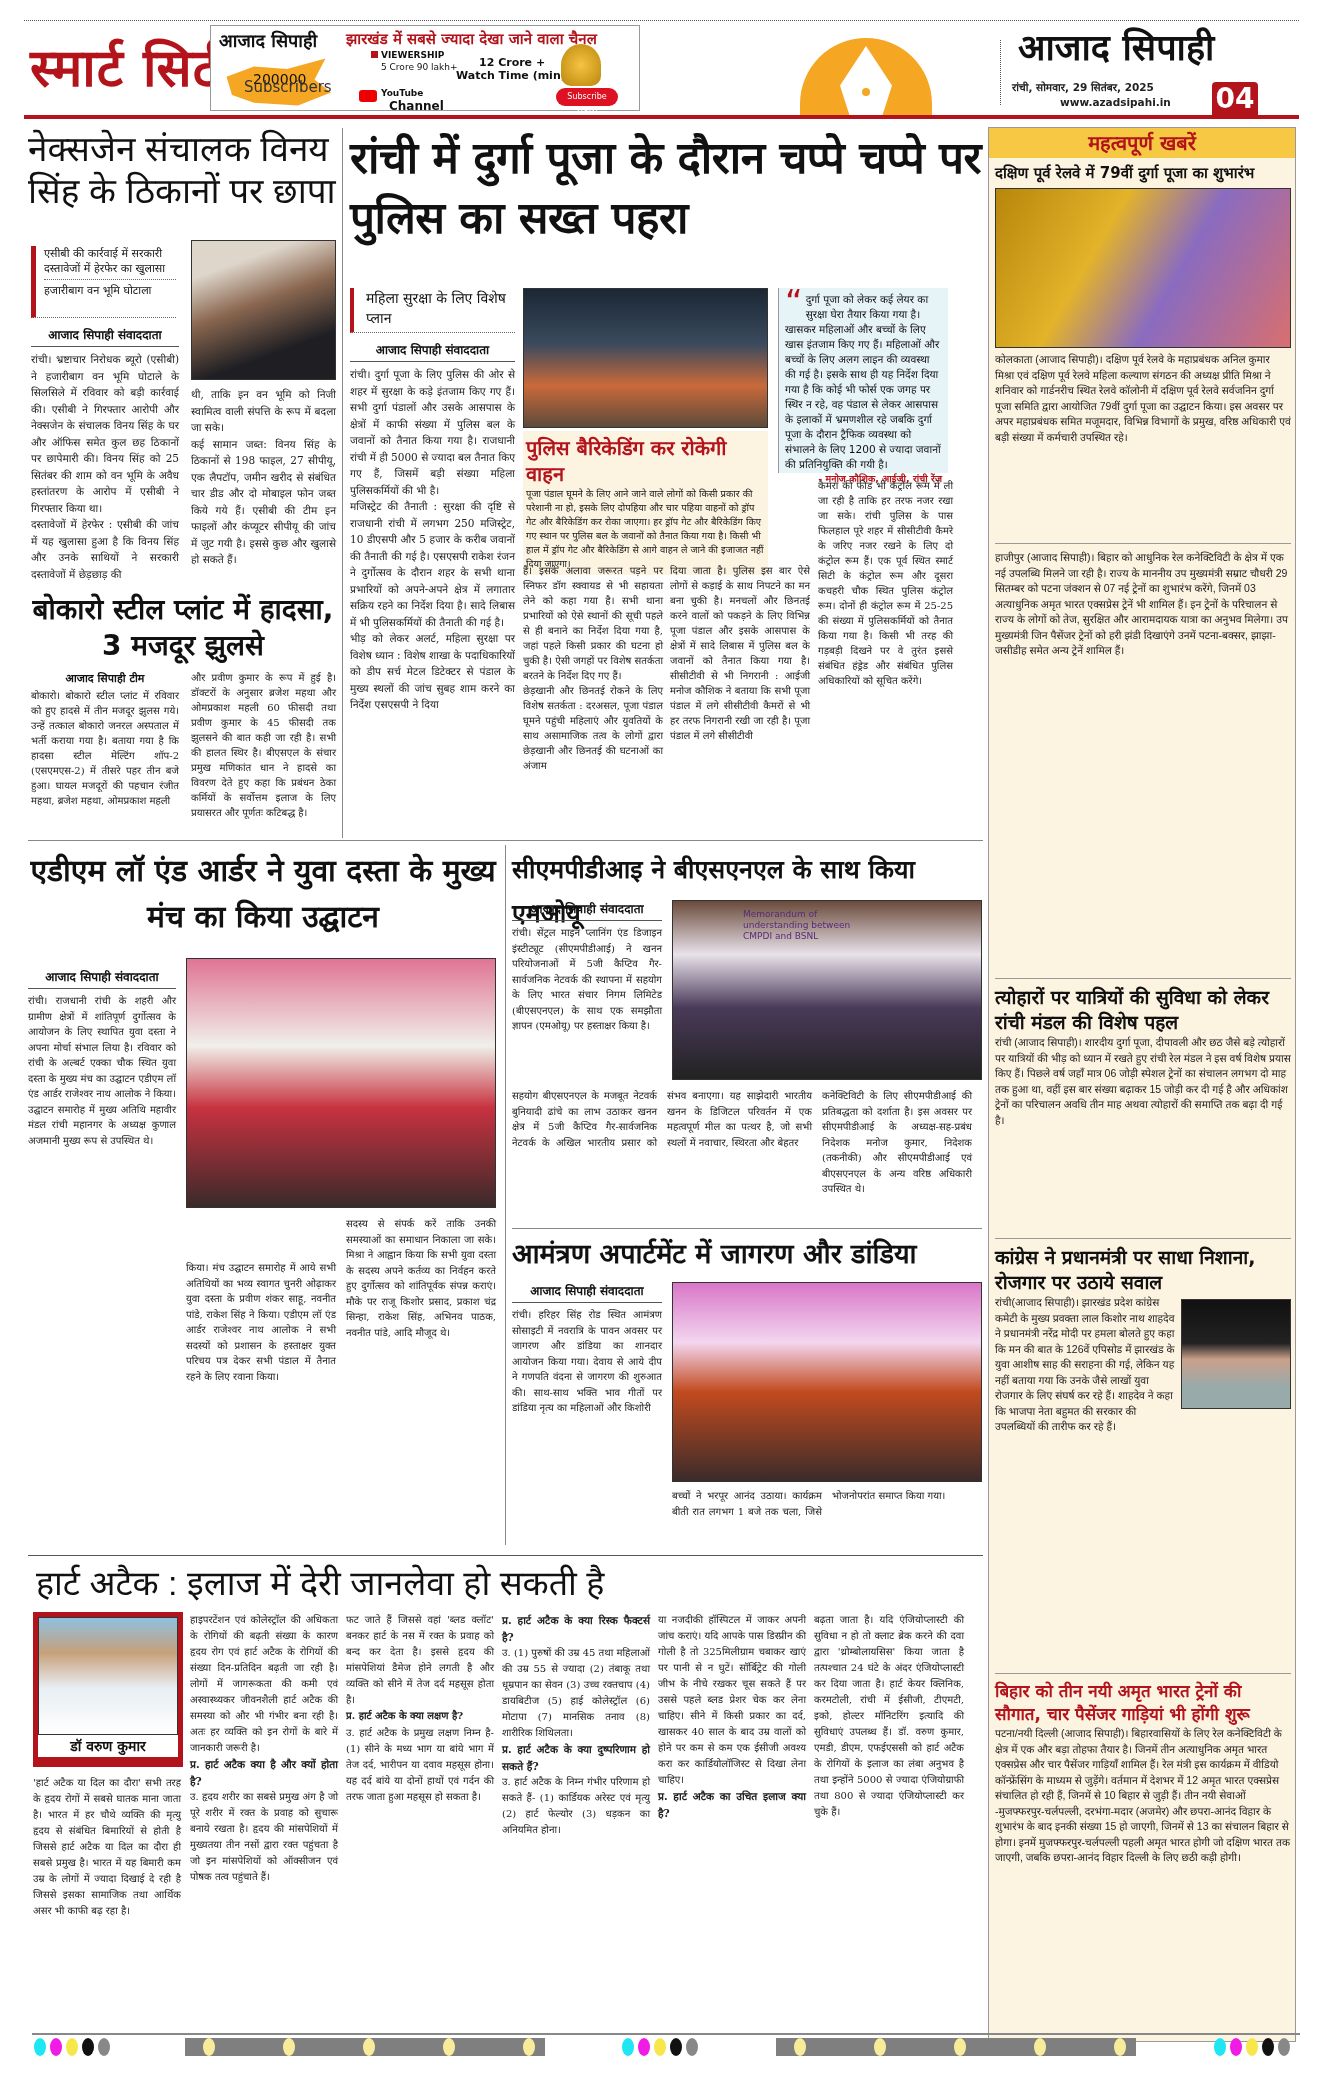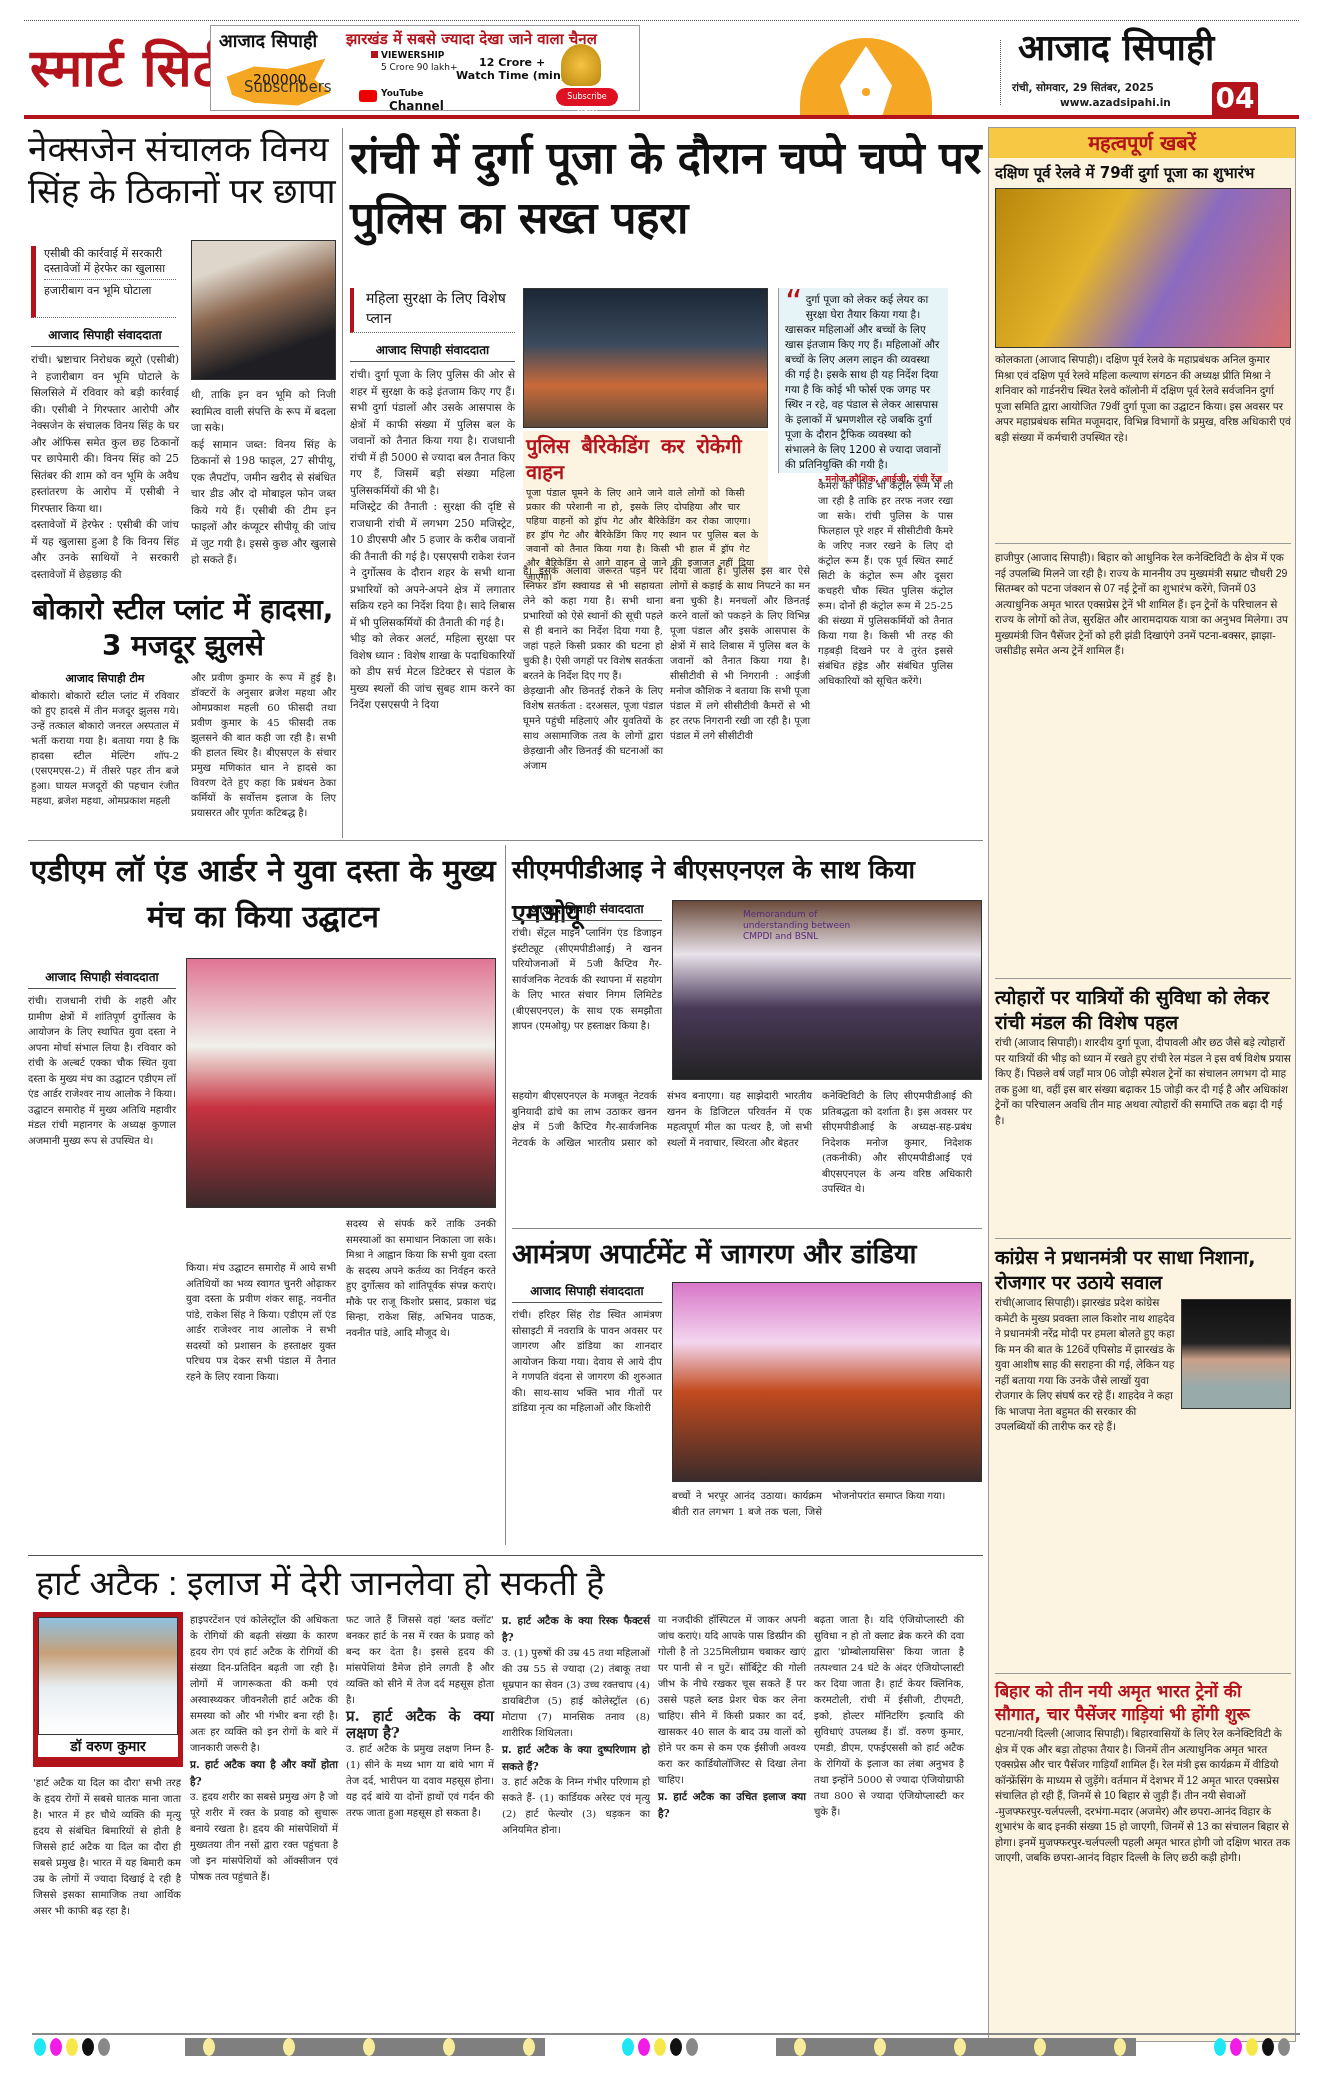--- a/index.html
+++ b/index.html
@@ -89,21 +89,21 @@
 
   <div class="abs" style="left:0;top:160px;width:165px;">
     <div style="border-left:4px solid #b3141b;padding-left:12px;font-size:14px;line-height:20px;border-bottom:1px dotted #666;padding-bottom:4px;margin-bottom:8px;">महिला सुरक्षा के लिए विशेष प्लान</div>
     <div class="byline">आजाद सिपाही संवाददाता</div>
     <div class="body-text">रांची। दुर्गा पूजा के लिए पुलिस की ओर से शहर में सुरक्षा के कड़े इंतजाम किए गए हैं। सभी दुर्गा पंडालों और उसके आसपास के क्षेत्रों में काफी संख्या में पुलिस बल के जवानों को तैनात किया गया है। राजधानी रांची में ही 5000 से ज्यादा बल तैनात किए गए हैं, जिसमें बड़ी संख्या महिला पुलिसकर्मियों की भी है।</div>
     <div class="body-text">मजिस्ट्रेट की तैनाती : सुरक्षा की दृष्टि से राजधानी रांची में लगभग 250 मजिस्ट्रेट, 10 डीएसपी और 5 हजार के करीब जवानों की तैनाती की गई है। एसएसपी राकेश रंजन ने दुर्गोत्सव के दौरान शहर के सभी थाना प्रभारियों को अपने-अपने क्षेत्र में लगातार सक्रिय रहने का निर्देश दिया है। सादे लिबास में भी पुलिसकर्मियों की तैनाती की गई है।</div>
     <div class="body-text">भीड़ को लेकर अलर्ट, महिला सुरक्षा पर विशेष ध्यान : विशेष शाखा के पदाधिकारियों को डीप सर्च मेटल डिटेक्टर से पंडाल के मुख्य स्थलों की जांच सुबह शाम करने का निर्देश एसएसपी ने दिया</div>
   </div>
 
   <div class="abs photo" style="left:173px;top:160px;width:245px;height:140px;background:linear-gradient(180deg,#1b2734,#3b4a5e 40%,#c96a3a 70%,#5d4a3a);"></div>
-  <div class="abs" style="left:173px;top:303px;width:245px;background:#fdf3e1;padding:4px 3px;font-family:Liberation Mono, monospace;">
+  <div class="abs" style="left:173px;top:303px;width:245px;background:#fdf3e1;padding:4px 3px;">
     <div style="font-weight:bold;font-size:20px;color:#b3141b;line-height:26px;">पुलिस बैरिकेडिंग कर रोकेगी वाहन</div>
     <div style="font-size:9.5px;line-height:14px;color:#222;">पूजा पंडाल घूमने के लिए आने जाने वाले लोगों को किसी प्रकार की परेशानी ना हो, इसके लिए दोपहिया और चार पहिया वाहनों को ड्रॉप गेट और बैरिकेडिंग कर रोका जाएगा। हर ड्रॉप गेट और बैरिकेडिंग किए गए स्थान पर पुलिस बल के जवानों को तैनात किया गया है। किसी भी हाल में ड्रॉप गेट और बैरिकेडिंग से आगे वाहन ले जाने की इजाजत नहीं दिया जाएगा।</div>
   </div>
 
   <div class="abs" style="left:428px;top:160px;width:170px;height:185px;background:#e6f4f8;padding:4px 6px;border-left:1px solid #999;">
     <span style="color:#b3141b;font-size:34px;line-height:20px;float:left;margin-right:3px;">“</span>
     <div style="font-size:10.5px;line-height:15px;color:#111;">दुर्गा पूजा को लेकर कई लेयर का सुरक्षा घेरा तैयार किया गया है। खासकर महिलाओं और बच्चों के लिए खास इंतजाम किए गए हैं। महिलाओं और बच्चों के लिए अलग लाइन की व्यवस्था की गई है। इसके साथ ही यह निर्देश दिया गया है कि कोई भी फोर्स एक जगह पर स्थिर न रहे, वह पंडाल से लेकर आसपास के इलाकों में भ्रमणशील रहे जबकि दुर्गा पूजा के दौरान ट्रैफिक व्यवस्था को संभालने के लिए 1200 से ज्यादा जवानों की प्रतिनियुक्ति की गयी है।</div>
     <div style="font-size:9.5px;color:#b3141b;font-weight:bold;text-align:right;">- मनोज कौशिक, आईजी, रांची रेंज</div>
   </div>
 
@@ -211,21 +211,21 @@
   </div>
 
   <div class="abs" style="left:162px;top:52px;width:148px;">
     <div class="body-text" style="font-size:10px;line-height:16px;">हाइपरटेंशन एवं कोलेस्ट्रॉल की अधिकता के रोगियों की बढ़ती संख्या के कारण हृदय रोग एवं हार्ट अटैक के रोगियों की संख्या दिन-प्रतिदिन बढ़ती जा रही है। लोगों में जागरूकता की कमी एवं अस्वास्थ्यकर जीवनशैली हार्ट अटैक की समस्या को और भी गंभीर बना रही है। अतः हर व्यक्ति को इन रोगों के बारे में जानकारी जरूरी है।</div>
     <div class="body-text" style="font-weight:bold;font-size:10.5px;">प्र. हार्ट अटैक क्या है और क्यों होता है?</div>
     <div class="body-text" style="font-size:10px;line-height:16px;">उ. हृदय शरीर का सबसे प्रमुख अंग है जो पूरे शरीर में रक्त के प्रवाह को सुचारू बनाये रखता है। हृदय की मांसपेशियों में मुख्यतया तीन नसों द्वारा रक्त पहुंचता है जो इन मांसपेशियों को ऑक्सीजन एवं पोषक तत्व पहुंचाते हैं।</div>
   </div>
 
   <div class="abs" style="left:318px;top:52px;width:148px;">
     <div class="body-text" style="font-size:10px;line-height:16px;">फट जाते हैं जिससे वहां 'ब्लड क्लॉट' बनकर हार्ट के नस में रक्त के प्रवाह को बन्द कर देता है। इससे हृदय की मांसपेशियां डैमेज होने लगती है और व्यक्ति को सीने में तेज दर्द महसूस होता है।</div>
-    <div class="body-text" style="font-weight:bold;font-size:15px;">प्र. हार्ट अटैक के क्या लक्षण है?</div>
+    <div class="body-text" style="font-weight:bold;font-size:10px;">प्र. हार्ट अटैक के क्या लक्षण है?</div>
     <div class="body-text" style="font-size:10px;line-height:16px;">उ. हार्ट अटैक के प्रमुख लक्षण निम्न है-(1) सीने के मध्य भाग या बांये भाग में तेज दर्द, भारीपन या दवाव महसूस होना। यह दर्द बांये या दोनों हाथों एवं गर्दन की तरफ जाता हुआ महसूस हो सकता है।</div>
   </div>
 
   <div class="abs" style="left:474px;top:52px;width:148px;">
     <div class="body-text" style="font-weight:bold;font-size:10.5px;">प्र. हार्ट अटैक के क्या रिस्क फैक्टर्स है?</div>
     <div class="body-text" style="font-size:10px;line-height:16px;">उ. (1) पुरुषों की उम्र 45 तथा महिलाओं की उम्र 55 से ज्यादा (2) तंबाकू तथा धूम्रपान का सेवन (3) उच्च रक्तचाप (4) डायबिटीज (5) हाई कोलेस्ट्रॉल (6) मोटापा (7) मानसिक तनाव (8) शारीरिक शिथिलता।</div>
     <div class="body-text" style="font-weight:bold;font-size:10.5px;">प्र. हार्ट अटैक के क्या दुष्परिणाम हो सकते हैं?</div>
     <div class="body-text" style="font-size:10px;line-height:16px;">उ. हार्ट अटैक के निम्न गंभीर परिणाम हो सकते हैं- (1) कार्डियक अरेस्ट एवं मृत्यु (2) हार्ट फेल्योर (3) धड़कन का अनियमित होना।</div>
   </div>
 

